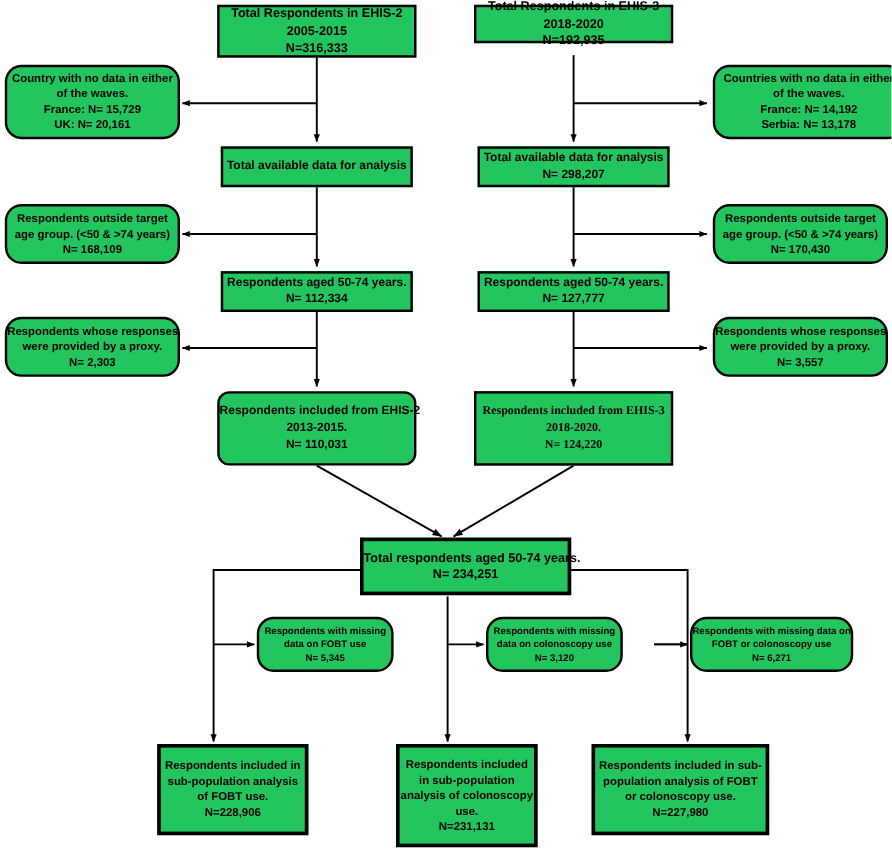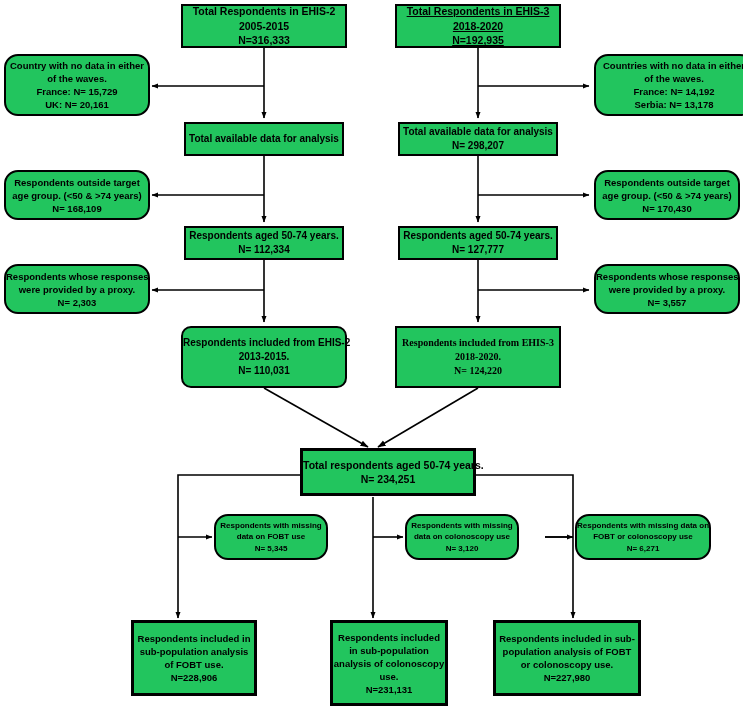--- a/index.html
+++ b/index.html
@@ -99,21 +99,21 @@
       <path d="M545,537 L573,537" marker-end="url(#ah)" transform="translate(0,0)"></path>
     </g>
   </svg>
 
   <div class="node f105" style="left:181px; top:4px; width:166px; height:44px;">
     <span class="ln">Total Respondents in EHIS-2</span>
     <span class="ln">2005-2015</span>
     <span class="ln">N=316,333</span>
   </div>
 
-  <div class="node f105" style="left:395px; top:4px; width:166px; height:44px;text-decoration:underline;">
+  <div class="node f105" style="left:395px; top:4px; width:166px; height:32px;">
     <span class="ln">Total Respondents in EHIS-3</span>
     <span class="ln">2018-2020</span>
     <span class="ln">N=192,935</span>
   </div>
 
   <div class="node rounded f95" style="left:4px; top:54px; width:146px; height:62px;">
     <span class="ln">Country with no data in either</span>
     <span class="ln">of the waves.</span>
     <span class="ln">France: N= 15,729</span>
     <span class="ln">UK: N= 20,161</span>

